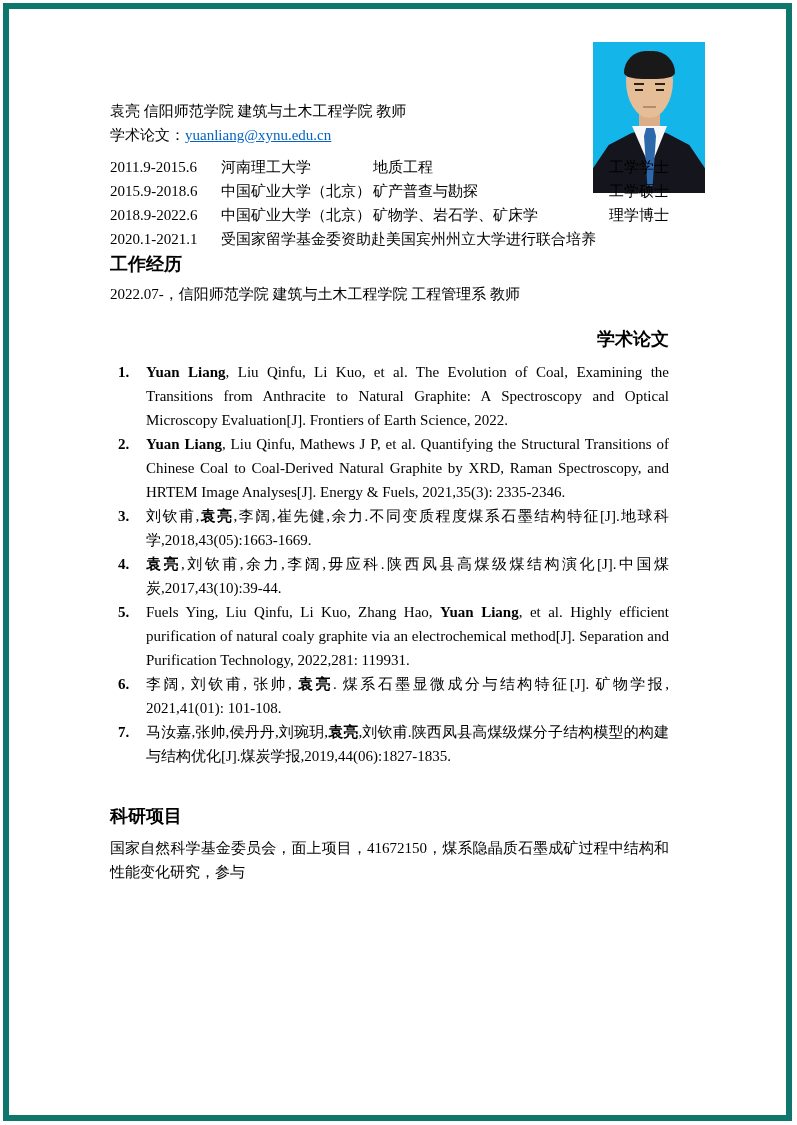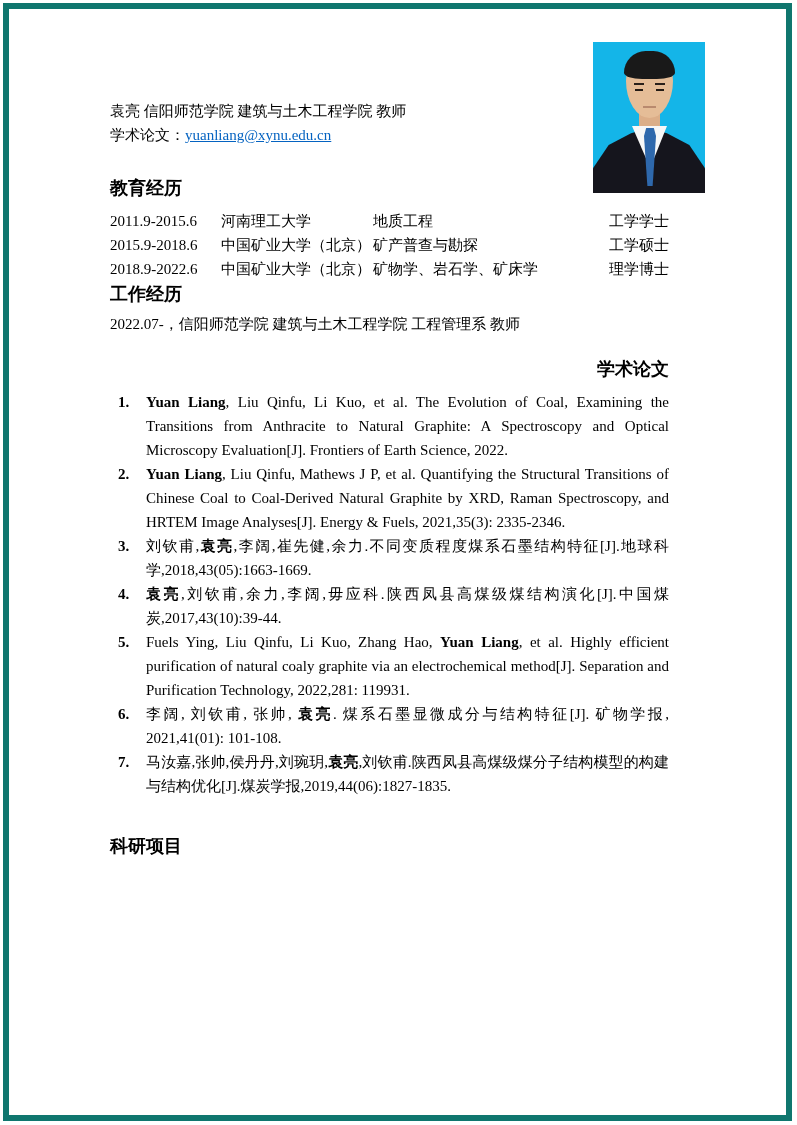--- a/index.html
+++ b/index.html
@@ -124,40 +124,43 @@
     <div class="ph-mouth"></div>
   </div>
 
   <div class="content">
 
     <div class="title-line">袁亮 信阳师范学院 建筑与土木工程学院 教师</div>
     <div class="email-line">
       <span>学术论文：</span><a class="email">yuanliang@xynu.edu.cn</a>
     </div>
 
-    <h2 class="sec" id="edu-heading">教育经历</h2>
     <div class="edu-table">
       <div class="edu-row">
         <span class="c-period">2011.9-2015.6</span>
         <span class="c-school">河南理工大学</span>
         <span class="c-major">地质工程</span>
         <span class="c-degree">工学学士</span>
       </div>
       <div class="edu-row">
         <span class="c-period">2015.9-2018.6</span>
         <span class="c-school">中国矿业大学（北京）</span>
         <span class="c-major">矿产普查与勘探</span>
         <span class="c-degree">工学硕士</span>
       </div>
       <div class="edu-row">
         <span class="c-period">2018.9-2022.6</span>
         <span class="c-school">中国矿业大学（北京）</span>
         <span class="c-major">矿物学、岩石学、矿床学</span>
         <span class="c-degree">理学博士</span>
       </div>
+      <div class="edu-row">
+        <span class="c-period">2020.1-2021.1</span>
+        <span class="c-note">受国家留学基金委资助赴美国宾州州立大学进行联合培养</span>
+      </div>
     </div>
 
     <h2 class="sec" id="work-heading">工作经历</h2>
     <div class="work-entry">2022.07-，信阳师范学院 建筑与土木工程学院 工程管理系 教师</div>
 
     <h2 class="sec" id="papers-heading">学术论文</h2>
     <ol class="papers">
       <li>
         <span class="num">1.</span>
         <div class="ptext"><span></span><span class="b">Yuan Liang</span><span>, Liu Qinfu, Li Kuo, et al. The Evolution of Coal, Examining the Transitions from Anthracite to Natural Graphite: A Spectroscopy and Optical Microscopy Evaluation[J]. Frontiers of Earth Science, 2022.</span></div>
@@ -182,15 +185,16 @@
         <span class="num">6.</span>
         <div class="ptext"><span>李阔, 刘钦甫, 张帅, </span><span class="b">袁亮</span><span>. 煤系石墨显微成分与结构特征[J]. 矿物学报, 2021,41(01): 101-108.</span></div>
       </li>
       <li>
         <span class="num">7.</span>
         <div class="ptext"><span>马汝嘉,张帅,侯丹丹,刘琬玥,</span><span class="b">袁亮</span><span>,刘钦甫.陕西凤县高煤级煤分子结构模型的构建与结构优化[J].煤炭学报,2019,44(06):1827-1835.</span></div>
       </li>
     </ol>
 
     <h2 class="sec" id="projects-heading">科研项目</h2>
+    <div class="project-entry">国家自然科学基金委员会，面上项目，41672150，煤系隐晶质石墨成矿过程中结构和性能变化研究，参与</div>
 
   </div>
 </div>
 
 </body></html>

